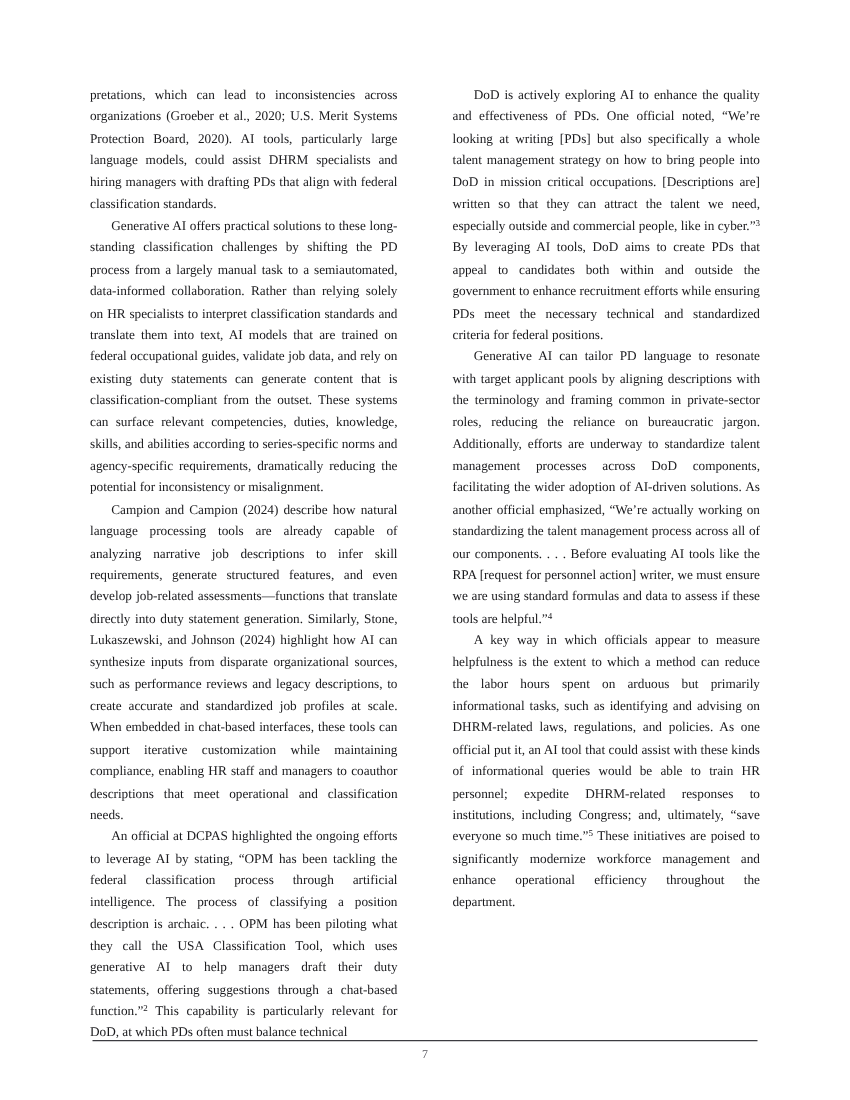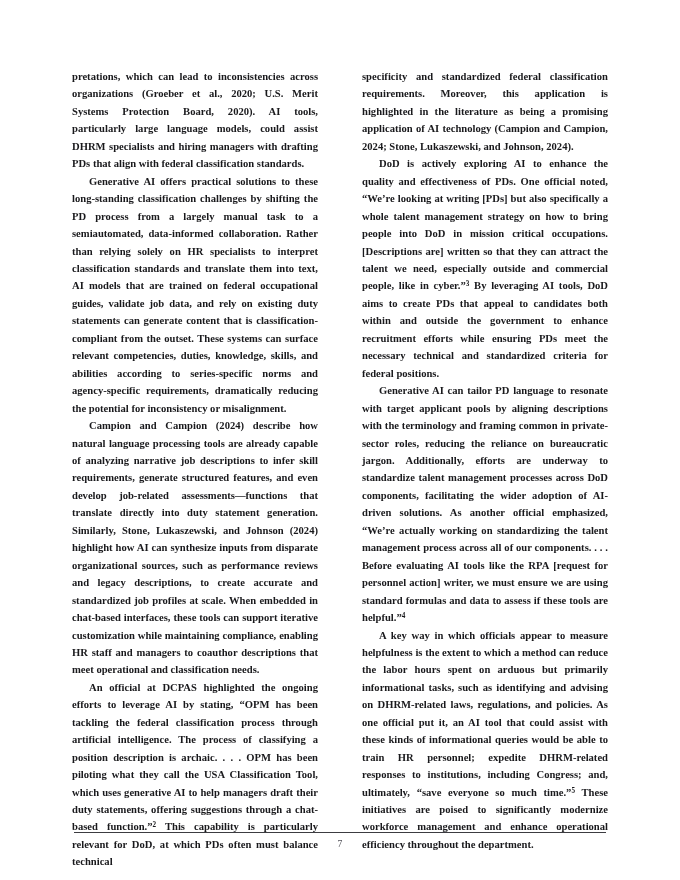--- a/index.html
+++ b/index.html
@@ -21,21 +21,20 @@
     box-sizing: border-box;
   }
   .page-body {
     position: absolute;
     left: 72px;
     top: 68px;
     width: 536px;
     height: 722px;
     display: flex;
     justify-content: space-between;
-    font-weight: bold;
   }
   .column {
     width: 246px;
     font-size: 10.6px;
     line-height: 17.45px;
     text-align: justify;
     text-justify: inter-word;
     hyphens: manual;
     color: #19191c;
   }
@@ -78,21 +77,20 @@
   <div class="page-body">
 
     <div class="column">
       <p>pretations, which can lead to inconsistencies across organizations (Groeber et al., 2020; U.S. Merit Systems Protection Board, 2020). AI tools, particularly large language models, could assist DHRM specialists and hiring managers with drafting PDs that align with federal classification standards.</p>
       <p class="indent">Generative AI offers practical solutions to these long-standing classification challenges by shifting the PD process from a largely manual task to a semiautomated, data-informed collaboration. Rather than relying solely on HR specialists to interpret classification standards and translate them into text, AI models that are trained on federal occupational guides, validate job data, and rely on existing duty statements can generate content that is classification-compliant from the outset. These systems can surface relevant competencies, duties, knowledge, skills, and abilities according to series-specific norms and agency-specific requirements, dramatically reducing the potential for inconsistency or misalignment.</p>
       <p class="indent">Campion and Campion (2024) describe how natural language processing tools are already capable of analyzing narrative job descriptions to infer skill requirements, generate structured features, and even develop job-related assessments—functions that translate directly into duty statement generation. Similarly, Stone, Lukaszewski, and Johnson (2024) highlight how AI can synthesize inputs from disparate organizational sources, such as performance reviews and legacy descriptions, to create accurate and standardized job profiles at scale. When embedded in chat-based interfaces, these tools can support iterative customization while maintaining compliance, enabling HR staff and managers to coauthor descriptions that meet operational and classification needs.</p>
       <p class="indent"><span>An official at DCPAS highlighted the ongoing efforts to leverage AI by stating, “OPM has been tackling the federal classification process through artificial intelligence. The process of classifying a position description is archaic. . . . OPM has been piloting what they call the USA Classification Tool, which uses generative AI to help managers draft their duty statements, offering suggestions through a chat-based function.”</span><sup>2</sup><span> This capability is particularly relevant for DoD, at which PDs often must balance technical</span></p>
     </div>
 
     <div class="column">
-      <p>specificity and standardized federal classification requirements. Moreover, this application is highlighted in the literature as being a promising application of AI technology (Campion and Campion, 2024; Stone, Lukaszewski, and Johnson, 2024).</p>
       <p class="indent"><span>DoD is actively exploring AI to enhance the quality and effectiveness of PDs. One official noted, “We’re looking at writing [PDs] but also specifically a whole talent management strategy on how to bring people into DoD in mission critical occupations. [Descriptions are] written so that they can attract the talent we need, especially outside and commercial people, like in cyber.”</span><sup>3</sup><span> By leveraging AI tools, DoD aims to create PDs that appeal to candidates both within and outside the government to enhance recruitment efforts while ensuring PDs meet the necessary technical and standardized criteria for federal positions.</span></p>
       <p class="indent"><span>Generative AI can tailor PD language to resonate with target applicant pools by aligning descriptions with the terminology and framing common in private-sector roles, reducing the reliance on bureaucratic jargon. Additionally, efforts are underway to standardize talent management processes across DoD components, facilitating the wider adoption of AI-driven solutions. As another official emphasized, “We’re actually working on standardizing the talent management process across all of our components. . . . Before evaluating AI tools like the RPA [request for personnel action] writer, we must ensure we are using standard formulas and data to assess if these tools are helpful.”</span><sup>4</sup><span></span></p>
       <p class="indent"><span>A key way in which officials appear to measure helpfulness is the extent to which a method can reduce the labor hours spent on arduous but primarily informational tasks, such as identifying and advising on DHRM-related laws, regulations, and policies. As one official put it, an AI tool that could assist with these kinds of informational queries would be able to train HR personnel; expedite DHRM-related responses to institutions, including Congress; and, ultimately, “save everyone so much time.”</span><sup>5</sup><span> These initiatives are poised to significantly modernize workforce management and enhance operational efficiency throughout the department.</span></p>
     </div>
 
   </div>
 
   <div class="footer-rule"></div>
   <div class="folio">7</div>
 

